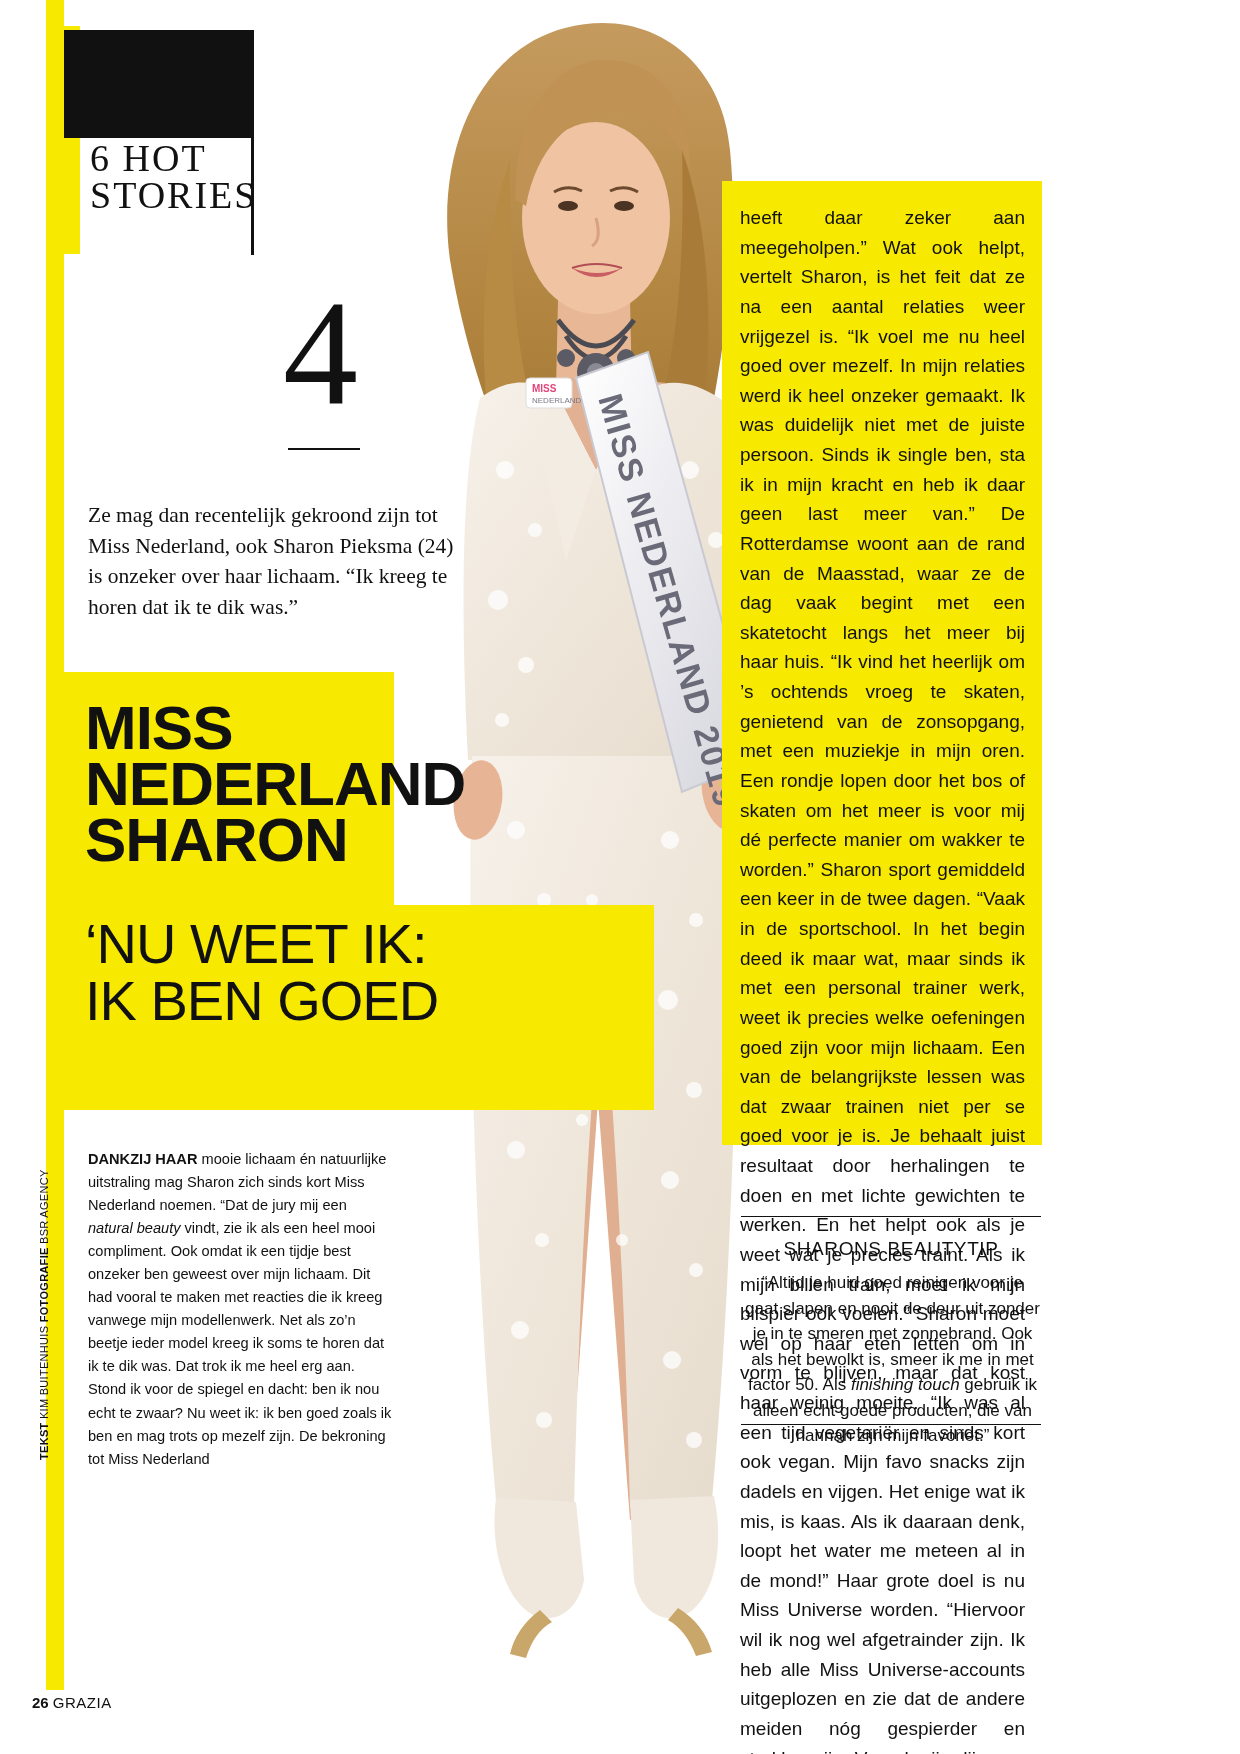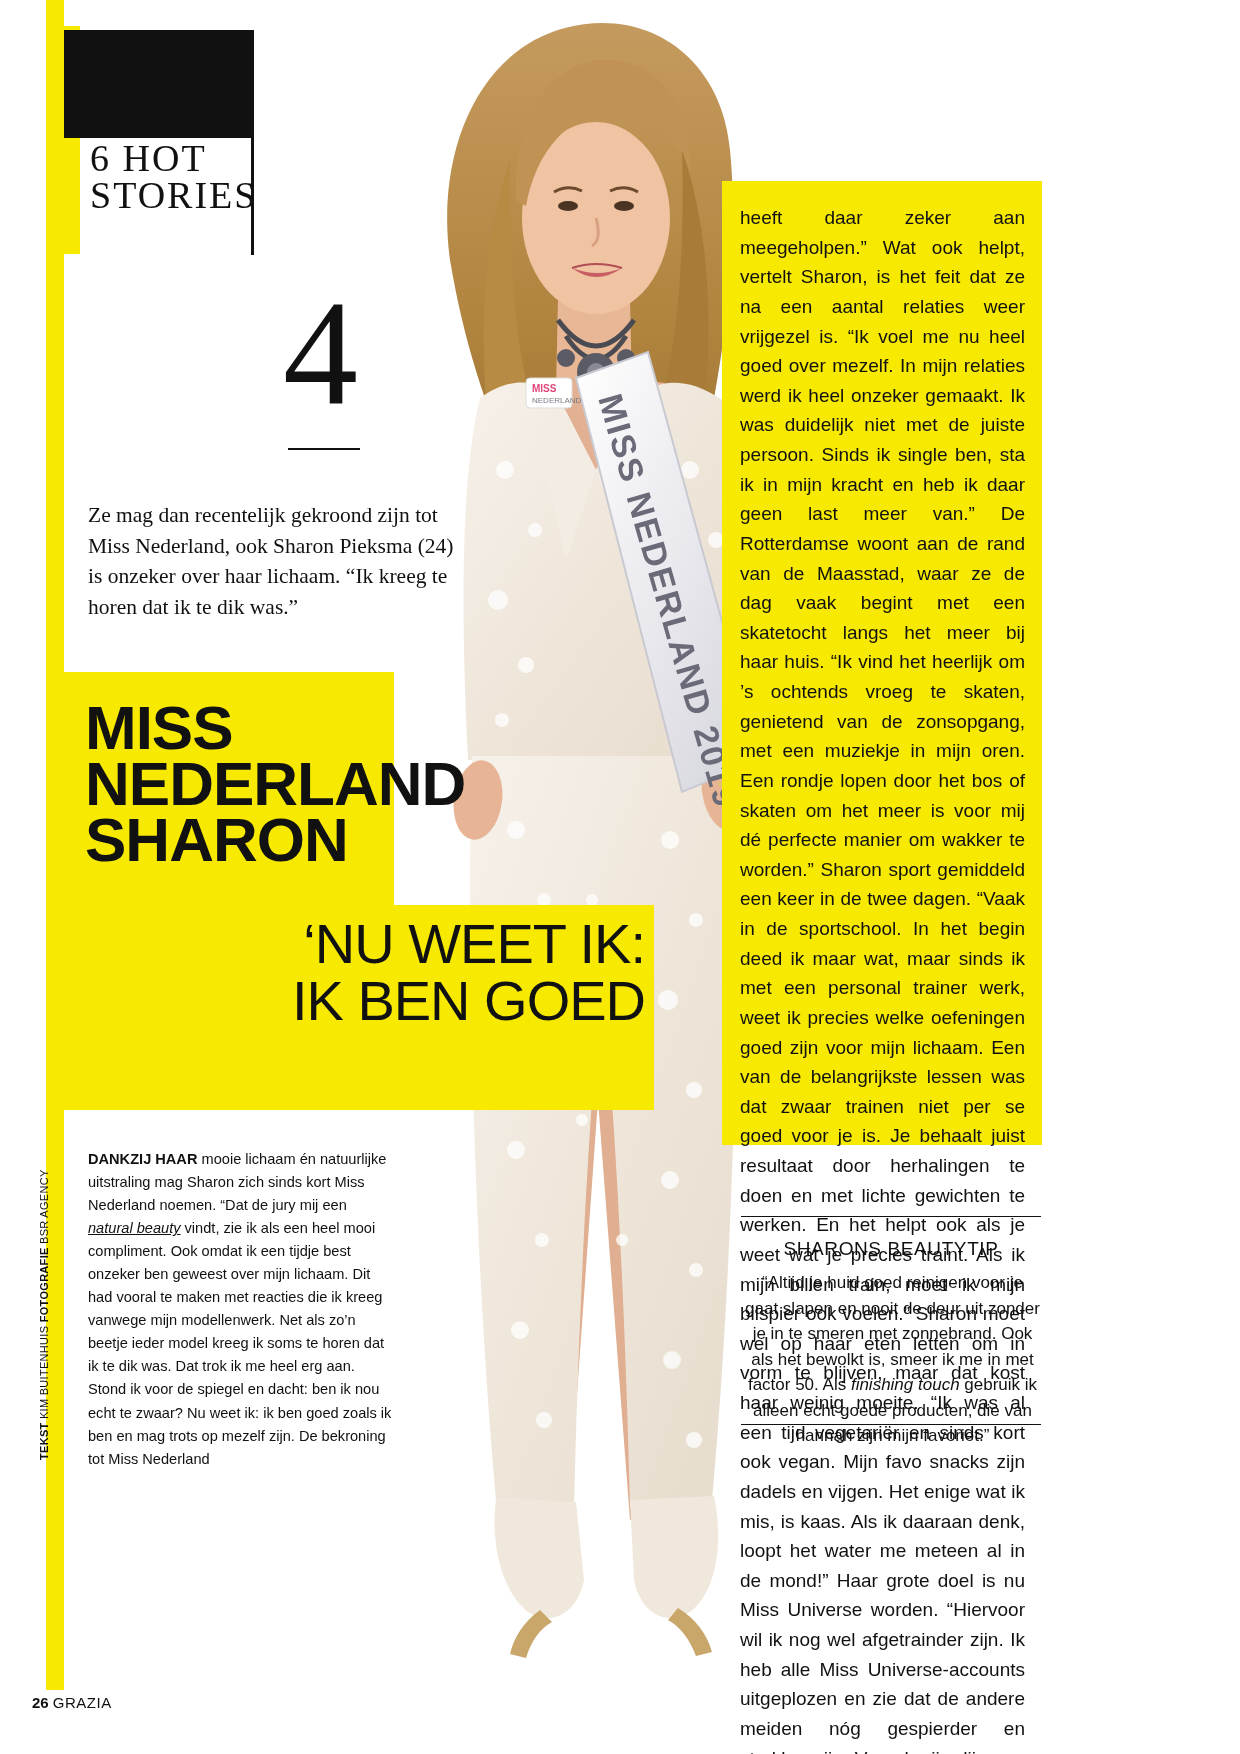--- a/index.html
+++ b/index.html
@@ -75,32 +75,31 @@
     font-family:"Liberation Sans", sans-serif;
     font-weight:bold; font-size:62px; line-height:0.90; letter-spacing:-1px; color:#111;
     text-transform:uppercase;
   }
   .hl-black span { display:block; }
   .hl-thin {
     position:absolute; left:85px; top:915px; width:560px;
     font-family:"Liberation Sans", sans-serif;
     font-weight:300; font-size:56px; line-height:1.02; letter-spacing:-1px; color:#111;
     text-transform:uppercase;
-    text-align:right;
   }
   .hl-thin span { display:block; }
 
   
   .body-left {
     position:absolute; left:88px; top:1148px; width:305px;
     font-size:14.6px; line-height:1.58; color:#111;
     font-family:"Liberation Sans", sans-serif;
   }
   .body-left b { font-weight:bold; }
-  .body-left i { font-style:italic;text-decoration:underline; }
+  .body-left i { font-style:italic; }
 
   
   .credits {
     position:absolute; left:10px; top:1160px;
     width:300px;
     transform-origin: left top;
     transform: rotate(-90deg) translate(-300px, 28px);
     font-size:11px; letter-spacing:0.3px; color:#111;
     white-space:nowrap;
   }

